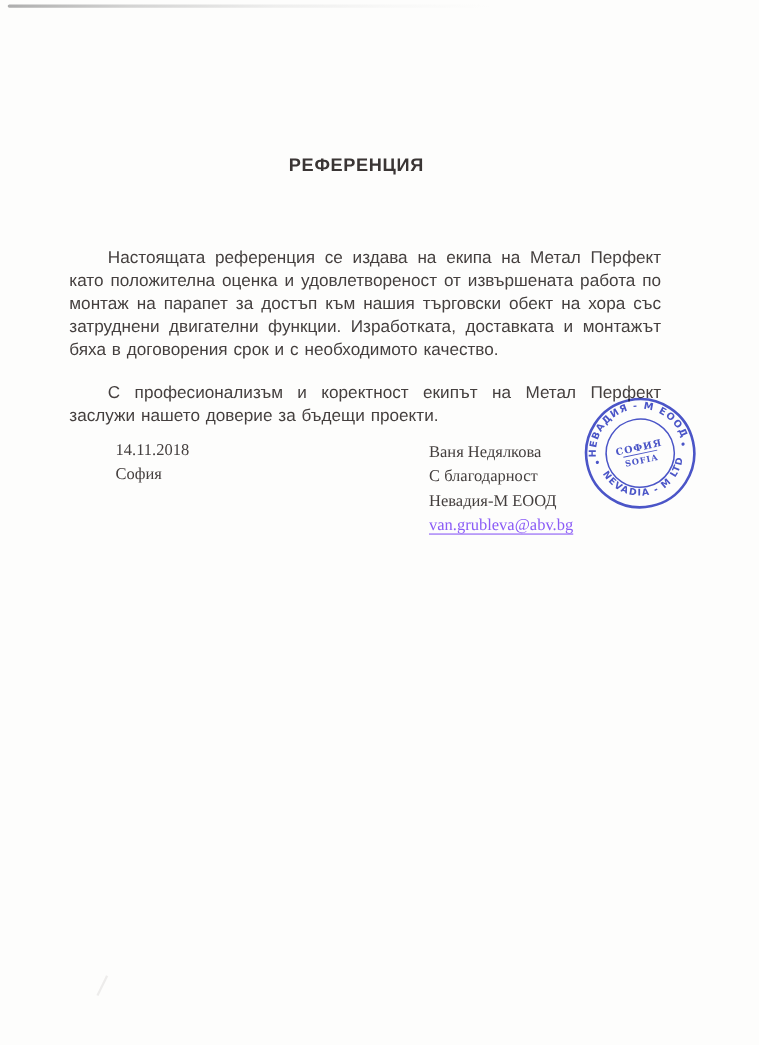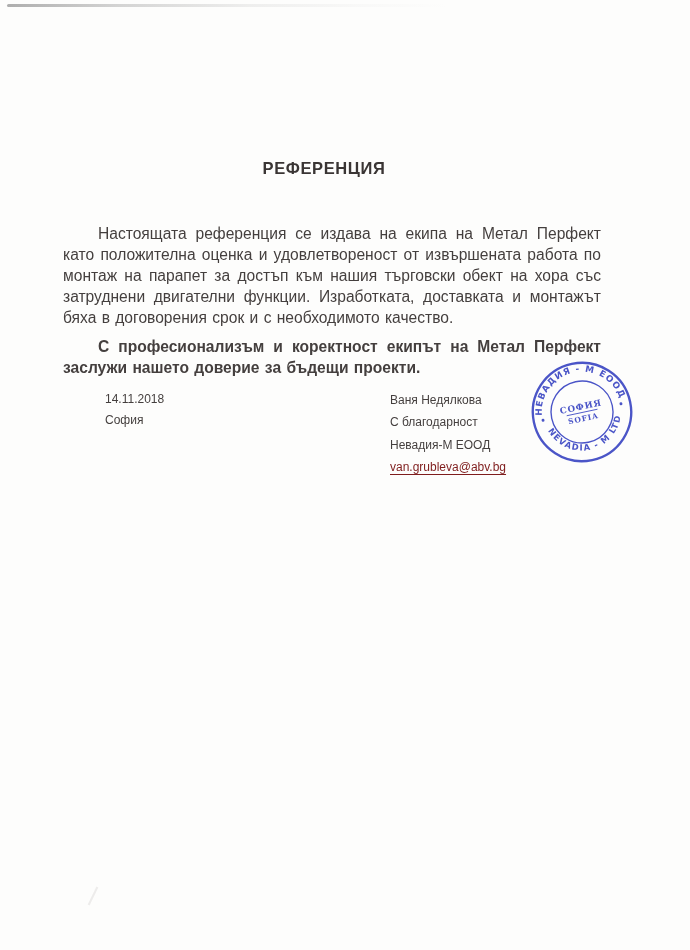--- a/index.html
+++ b/index.html
@@ -23,57 +23,58 @@
       rgba(210,210,210,.10) 80%,
       rgba(220,220,220,0) 100%);
   }
   .scan-mark {
     position:absolute; left:92px; top:886px;
     width:2px; height:20px;
     transform:rotate(26deg);
     background:rgba(165,160,158,.18);
   }
   .content {
-    position:absolute; top:18px; left:63px; width:538px;
+    position:absolute; top:0; left:63px; width:538px;
   }
   .doc-title {
     margin:141px 0 0 0;
     text-align:center;
     position:relative; left:-8px;
     font-size:16.5px; font-weight:bold;
     letter-spacing:.6px;
     color:#3a3534;
   }
   .body-par {
     margin:0;
     font-size:15.6px;
     line-height:21px;
     text-align:justify;
     text-indent:35px;
     word-spacing:1px;
     color:#443f3e;
   }
-  .par-1 { margin-top:45px; }
-  .par-2 { margin-top:8px;font-weight:bold; }
+  .par-1 { margin-top:64px; }
+  .par-2 { margin-top:18px; }
   .sign-row {
     display:flex;
     margin-top:11px;
-    font-size:12px;
+    font-size:15px;
+    font-family:Liberation Serif, serif;
   }
   .date-col {
     width:327px;
     padding-left:42px;
     box-sizing:border-box;
     line-height:20.5px;
   }
   .sig-col {
     line-height:22.3px;
   }
   .sig-email {
-    color:#7f1d1d;
+    color:#8b5cf6;
     text-decoration:underline;
     text-underline-offset:3px;
     text-decoration-thickness:1px;
   }
   .stamp {
     position:absolute;
     left:523px; top:353px;
     width:118px; height:118px;
     mix-blend-mode:multiply;
     opacity:.92;

